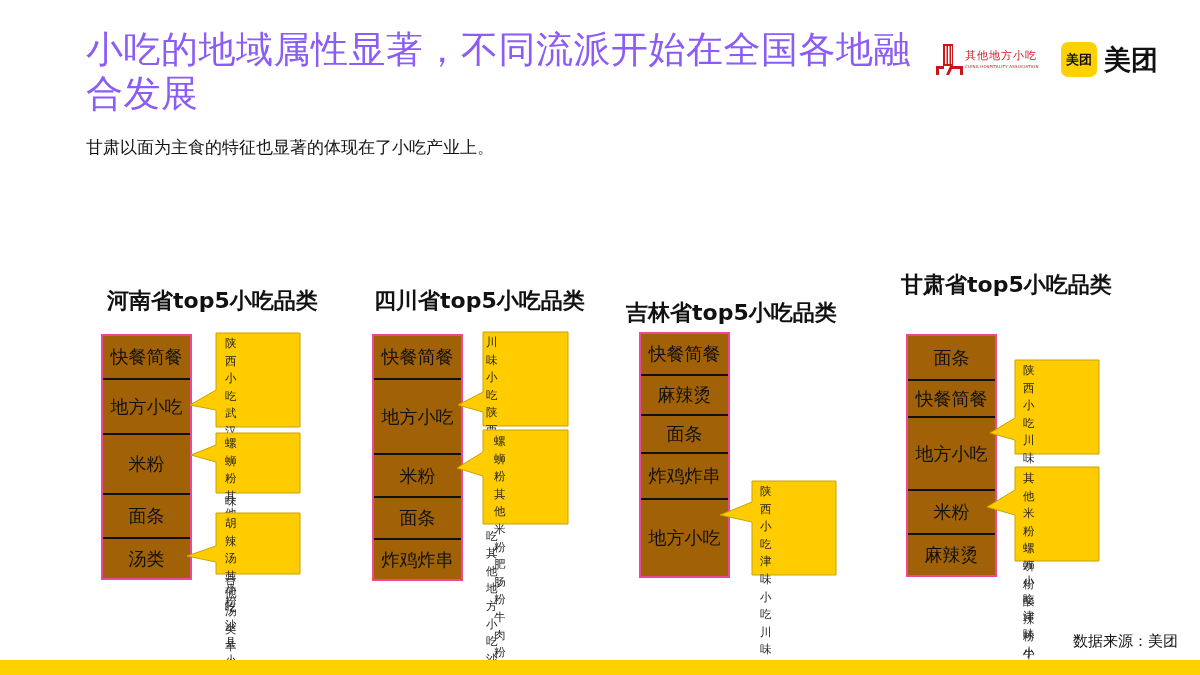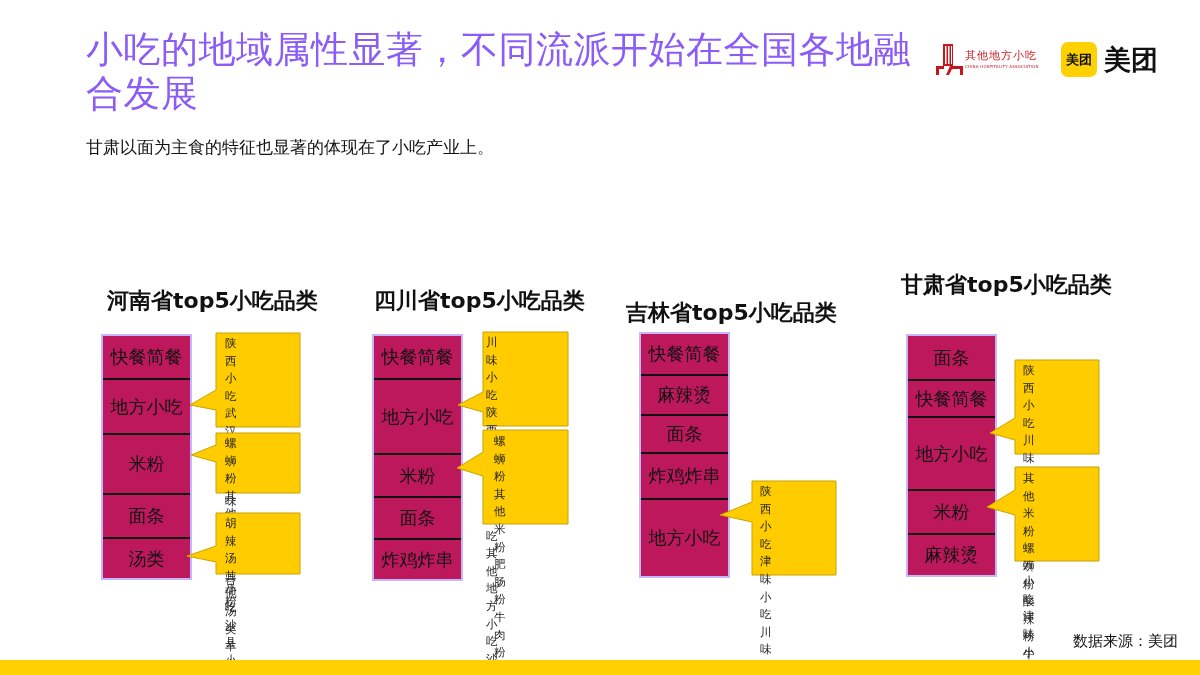--- a/index.html
+++ b/index.html
@@ -7,21 +7,21 @@
          font-family:"DejaVu Sans","Liberation Sans",sans-serif; color:#111; }
   .title { position:absolute; left:86px; top:28px; width:860px; font-size:37px; font-weight:normal; line-height:44px; letter-spacing:0.5px; color:#8b5cf6; }
   .subtitle { position:absolute; left:86px; top:136px; width:1000px; font-size:17px; line-height:22px; color:#111; }
   .logo-cha { position:absolute; left:935px; top:42px; width:115px; height:34px; }
   .cha-text { position:absolute; left:30px; top:6px; font-family:"DejaVu Serif","Liberation Serif",serif; font-size:11px; color:#c8161d; letter-spacing:1px; white-space:nowrap; }
   .cha-sub { position:absolute; left:30px; top:22px; font-size:4px; color:#c8161d; white-space:nowrap; letter-spacing:0.2px; }
   .logo-mt-badge { position:absolute; left:1061px; top:42px; width:36px; height:35px; background:#FFD100; border-radius:7px;
                    font-size:13px; font-weight:bold; color:#111; display:flex; align-items:center; justify-content:center; }
   .logo-mt-text { position:absolute; left:1104px; top:42px; font-size:27px; font-weight:bold; color:#111; line-height:35px; }
   .col-title { position:absolute; font-size:22px; font-weight:bold; color:#111; white-space:nowrap; }
-  .stack { position:absolute; border:2px solid #c4b5fd; box-sizing:border-box; background:#be185d; }
+  .stack { position:absolute; border:2px solid #ec4899; box-sizing:border-box; background:#a16207; }
   .row { position:absolute; left:0; right:0; display:flex; align-items:center; justify-content:center;
          font-size:18px; color:#111; border-bottom:2px solid #111; box-sizing:border-box; }
   .row.last { border-bottom:none; }
   .callout { position:absolute; }
   .callout svg { position:absolute; left:0; top:0; overflow:visible; }
   .callout-items { position:absolute; font-size:11.5px; line-height:17.6px; color:#222; }
   .source { position:absolute; left:1073px; top:632px; font-size:15px; color:#111; }
   .bottom-bar { position:absolute; left:0; top:660px; width:1200px; height:15px; background:#FFD100; }
 </style>
 </head>

